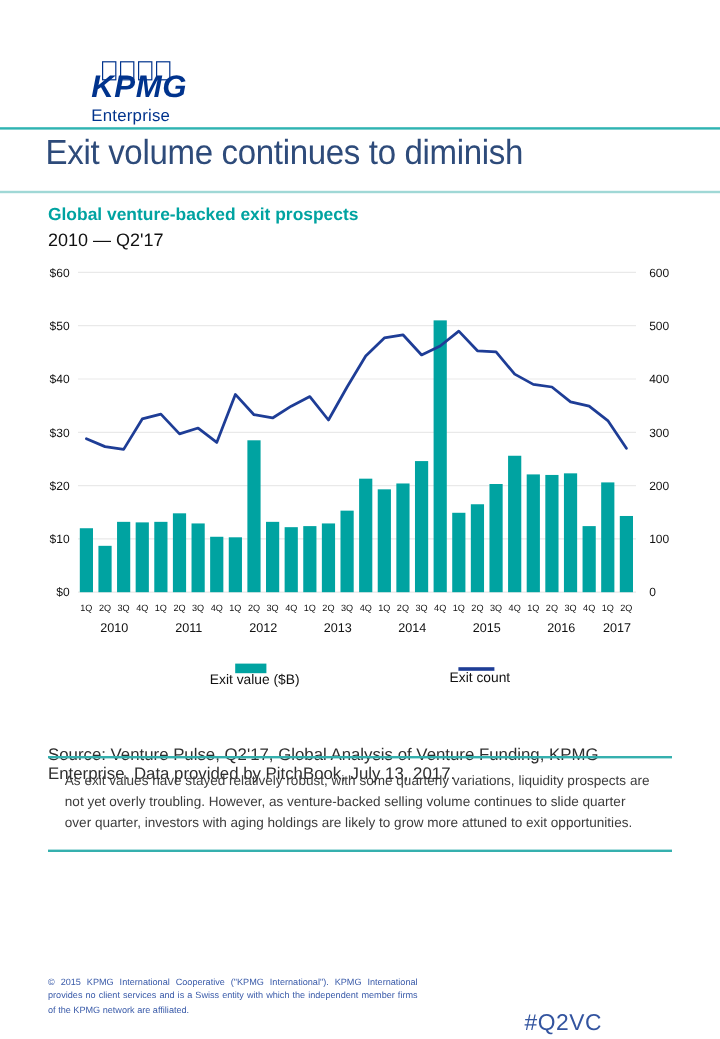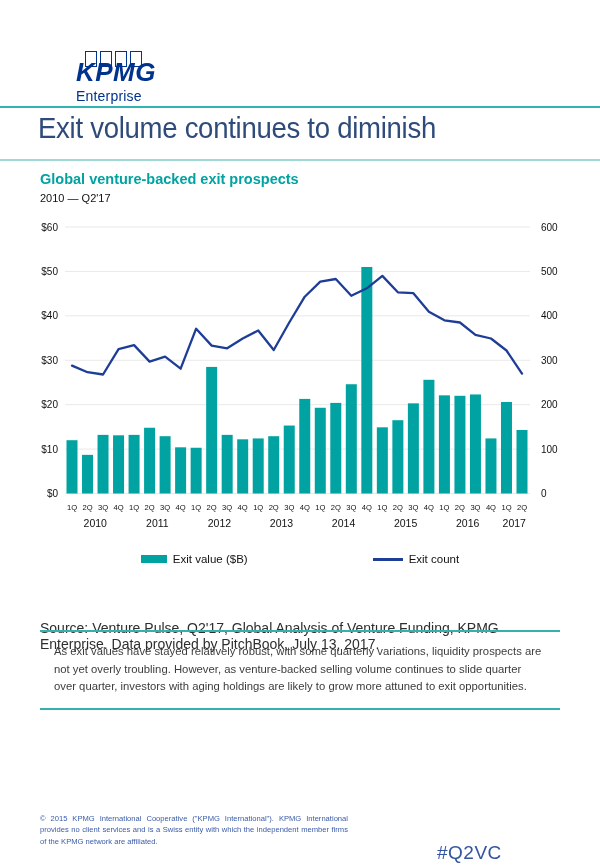--- a/index.html
+++ b/index.html
@@ -16,29 +16,29 @@
 
   
   .rule{position:absolute;left:0;width:600px;height:2px;}
   .rule-top{top:106px;background:#2FB4B2;}
   .rule-under{top:159px;background:#A0D8D6;}
   .page-title{position:absolute;left:38px;top:112px;margin:0;font-size:29px;
               font-weight:200;color:#2E4B7A;letter-spacing:-0.3px;
               transform:scaleX(0.95);transform-origin:left;white-space:nowrap;}
   .chart-title{position:absolute;left:40px;top:171px;margin:0;font-size:14.5px;
                font-weight:bold;color:#00A3A1;}
-  .chart-subtitle{position:absolute;left:40px;top:192px;font-size:11px;color:#111;}
+  .chart-subtitle{position:absolute;left:40px;top:192px;font-size:15px;color:#111;}
 
   
   .chart{position:absolute;left:0;top:210px;width:600px;height:330px;}
 
   
   .legend{position:absolute;left:0;top:553px;width:600px;display:flex;
           justify-content:center;gap:125px;align-items:center;font-size:11.5px;color:#111;}
-  .legend-item{display:flex;align-items:center;}
+  .legend-item{display:flex;align-items:center;flex-direction:column;}
   .swatch-bar{display:inline-block;width:26px;height:8px;background:#00A3A1;margin-right:6px;}
   .swatch-line{display:inline-block;width:30px;height:3px;background:#1E3D96;margin-right:6px;}
 
   
   .source{position:absolute;left:40px;top:620px;width:530px;font-size:14px;color:#2e2e2e;}
   .callout{position:absolute;left:40px;top:630px;width:492px;padding:11px 14px 12px 14px;
            border-top:2px solid #35B0AE;border-bottom:2px solid #35B0AE;
            font-size:11.3px;line-height:1.55;color:#3c3c3c;}
 
   

